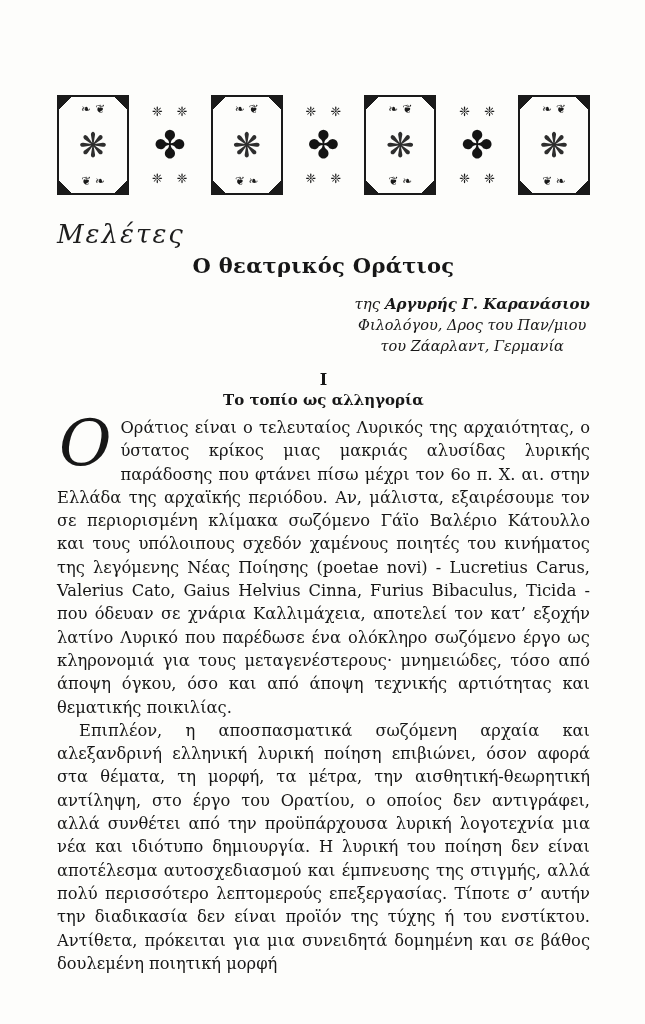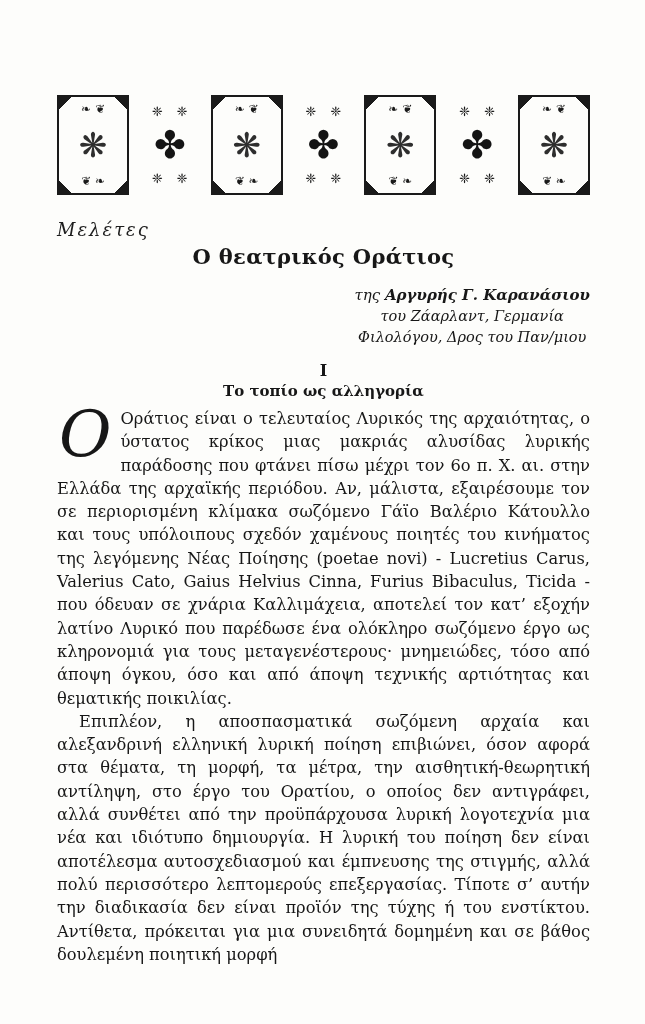--- a/index.html
+++ b/index.html
@@ -65,21 +65,21 @@
     letter-spacing:14px;
     text-indent:14px;
   }
   .tile.open::before{content:"❈❈"; top:10px;}
   .tile.open::after{content:"❈❈"; bottom:10px;}
 
   
   .rubric{
     margin-top:20px;
     font-style:italic;
-    font-size:18px;
+    font-size:26px;
     letter-spacing:2px;
     color:#1d1d1d;
   }
 
   
   .title{
     margin-top:4px;
     text-align:center;
     font-size:21px;
     font-weight:bold;
@@ -169,22 +169,22 @@
     </div>
   </div>
 
   <div class="rubric">Μελέτες</div>
 
   <h1 class="title">Ο θεατρικός Οράτιος</h1>
 
   <div class="attribution">
     <div class="attr-inner">
       <div class="attr-byline"><span>της </span><span class="attr-name">Αργυρής Γ. Καρανάσιου</span></div>
+      <div>Φιλολόγου, Δρος του Παν/μιου</div>
       <div>του Ζάαρλαντ, Γερμανία</div>
-      <div>Φιλολόγου, Δρος του Παν/μιου</div>
     </div>
   </div>
 
   <div class="section-number">I</div>
   <div class="section-heading">Το τοπίο ως αλληγορία</div>
 
   <div class="body-text">
     <p class="para"><span class="dropcap">Ο</span><span>Οράτιος είναι ο τελευταίος Λυρικός της αρχαιότητας, ο ύστατος κρίκος μιας μακριάς αλυσίδας λυρικής παράδοσης που φτάνει πίσω μέχρι τον 6ο π. Χ. αι. στην Ελλάδα της αρχαϊκής περιόδου. Αν, μάλιστα, εξαιρέσουμε τον σε περιορισμένη κλίμακα σωζόμενο Γάϊο Βαλέριο Κάτουλλο και τους υπόλοιπους σχεδόν χαμένους ποιητές του κινήματος της λεγόμενης Νέας Ποίησης (poetae novi) - Lucretius Carus, Valerius Cato, Gaius Helvius Cinna, Furius Bibaculus, Ticida - που όδευαν σε χνάρια Καλλιμάχεια, αποτελεί τον κατ’ εξοχήν λατίνο Λυρικό που παρέδωσε ένα ολόκληρο σωζόμενο έργο ως κληρονομιά για τους μεταγενέστερους· μνημειώδες, τόσο από άποψη όγκου, όσο και από άποψη τεχνικής αρτιότητας και θεματικής ποικιλίας.</span></p>
     <p class="para indent"><span>Επιπλέον, η αποσπασματικά σωζόμενη αρχαία και αλεξανδρινή ελληνική λυρική ποίηση επιβιώνει, όσον αφορά στα θέματα, τη μορφή, τα μέτρα, την αισθητική-θεωρητική αντίληψη, στο έργο του Ορατίου, ο οποίος δεν αντιγράφει, αλλά συνθέτει από την προϋπάρχουσα λυρική λογοτεχνία μια νέα και ιδιότυπο δημιουργία. Η λυρική του ποίηση δεν είναι αποτέλεσμα αυτοσχεδιασμού και έμπνευσης της στιγμής, αλλά πολύ περισσότερο λεπτομερούς επεξεργασίας. Τίποτε σ’ αυτήν την διαδικασία δεν είναι προϊόν της τύχης ή του ενστίκτου. Αντίθετα, πρόκειται για μια συνειδητά δομημένη και σε βάθος δουλεμένη ποιητική μορφή</span></p>
   </div>

